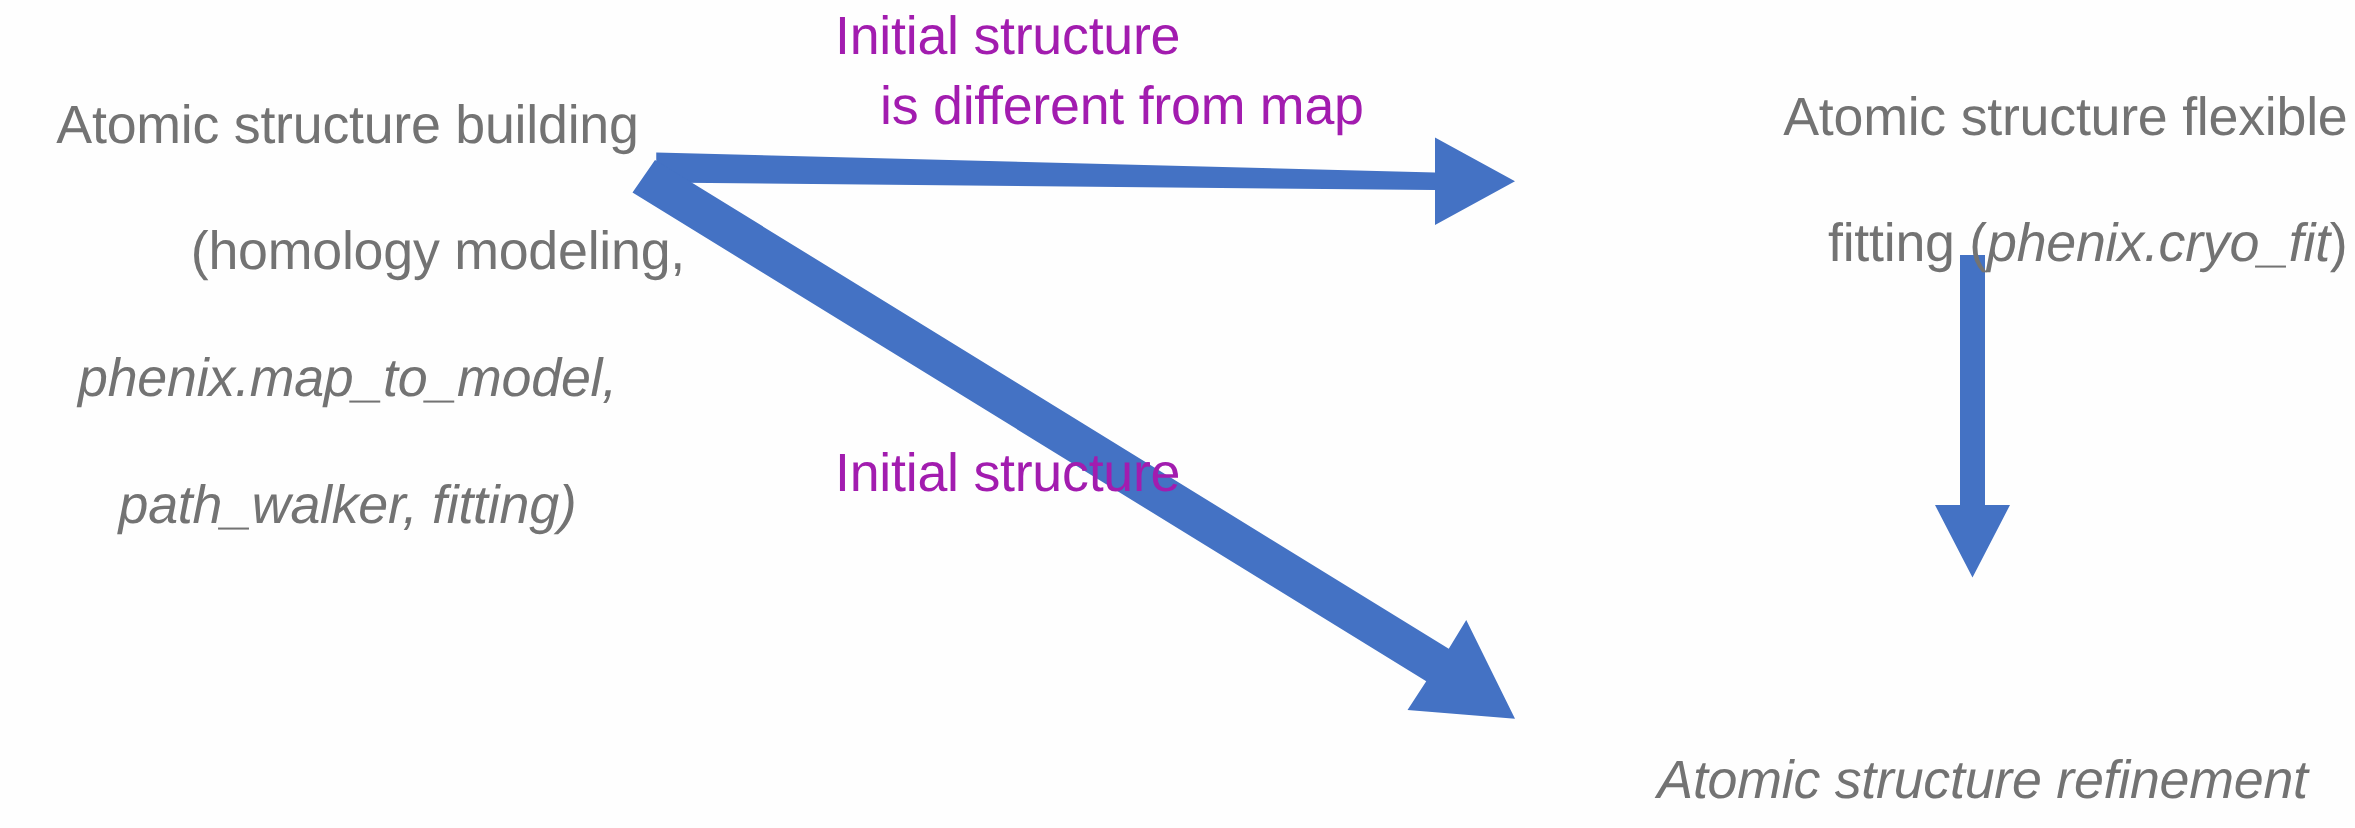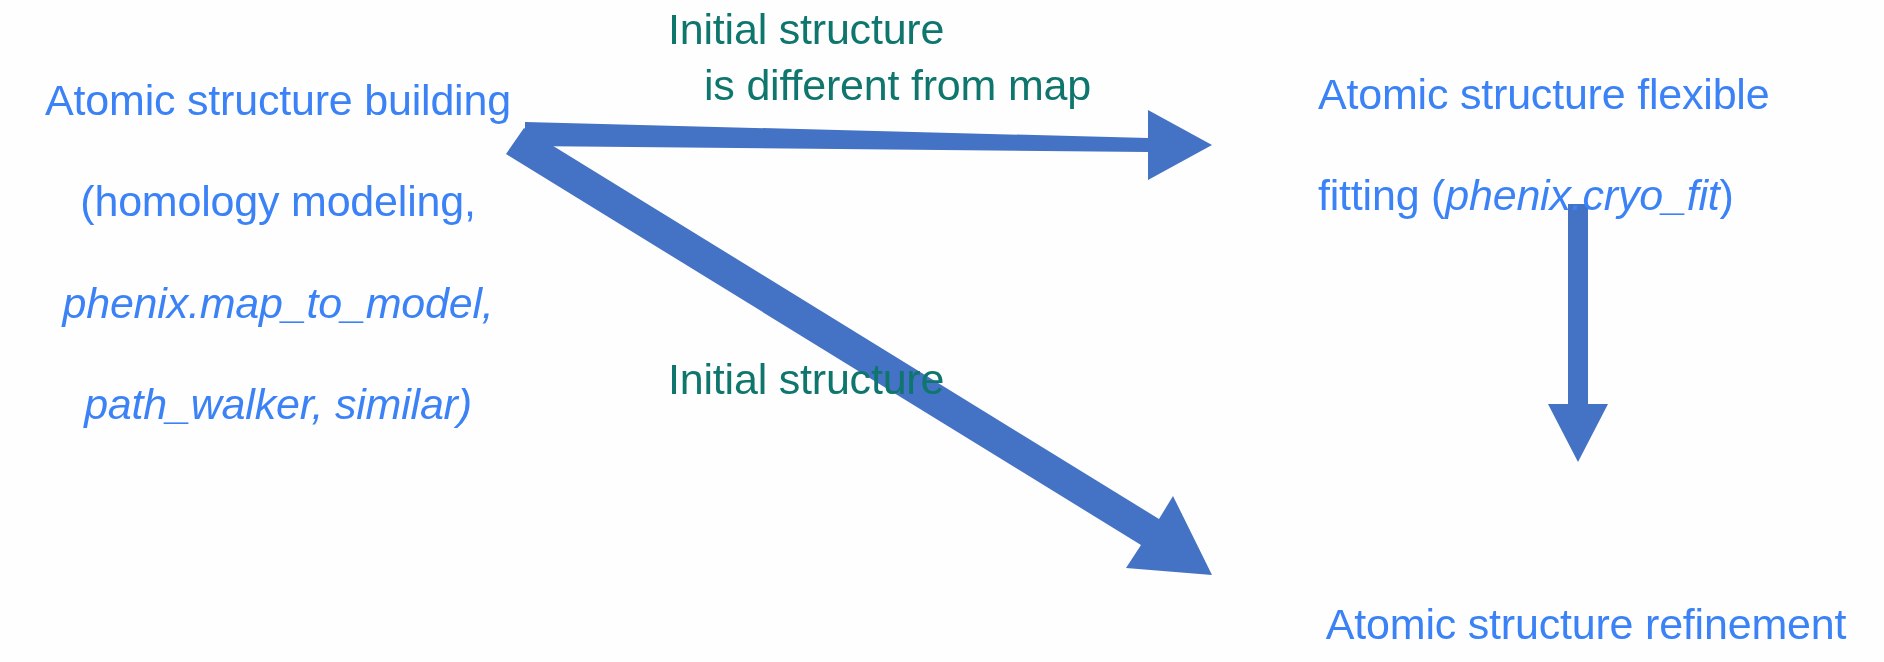--- a/index.html
+++ b/index.html
@@ -16,65 +16,65 @@
     position: relative;
     width: 1884px;
     height: 662px;
     background: #fefefe;
     overflow: hidden;
   }
   .node-text {
     position: absolute;
     line-height: 1.18;
     font-size: 43px;
-    color: #3b82f6;
+    color: #737373;
     white-space: pre-line;
     letter-spacing: -0.2px;
   }
   .edge-label {
     position: absolute;
     line-height: 1.30;
     font-size: 43px;
-    color: #0f766e;
+    color: #a21caf;
     letter-spacing: -0.2px;
   }
   .ital {
     font-style: italic;
   }
 
   
   #node-building {
     left: 8px;
     top: 24px;
     width: 540px;
     text-align: center;
   }
   #node-building .ln1 { display: block; }
-  #node-building .ln2 { display: block; }
+  #node-building .ln2 { display: block; text-align: right; }
   #node-building .ln3 { display: block; font-style: italic; }
   #node-building .ln4 { display: block; }
 
   
   #node-fitting {
     left: 1318px;
     top: 18px;
     width: 560px;
-    text-align: left;
+    text-align: right;
   }
   #node-fitting .ln1 { display: block; }
   #node-fitting .ln2 { display: block; }
 
   
   #node-refinement {
     left: 1288px;
     top: 548px;
     width: 596px;
     text-align: center;
   }
-  #node-refinement .ln1 { display: block; }
+  #node-refinement .ln1 { display: block; font-style: italic; }
 
   
   #label-different {
     left: 668px;
     top: 2px;
     width: 470px;
     text-align: left;
   }
   #label-similar {
     left: 668px;
@@ -112,21 +112,21 @@
 
     <g>
       <polygon fill="#4472C4" points="1568,204 1588,204 1588,404 1608,404 1578,462 1548,404 1568,404"></polygon>
     </g>
   </svg>
 
   <div class="node-text" id="node-building">
     <span class="ln1">Atomic structure building</span>
     <span class="ln2">(homology modeling,</span>
     <span class="ln3 ital">phenix.map_to_model,</span>
-    <span class="ln4 ital">path_walker, similar)</span>
+    <span class="ln4 ital">path_walker, fitting)</span>
   </div>
 
   <div class="edge-label" id="label-different">
     <span class="ln1">Initial structure</span>
     <span class="ln2">is different from map</span>
   </div>
 
   <div class="edge-label" id="label-similar">
     <span class="ln1">Initial structure</span>
   </div>

